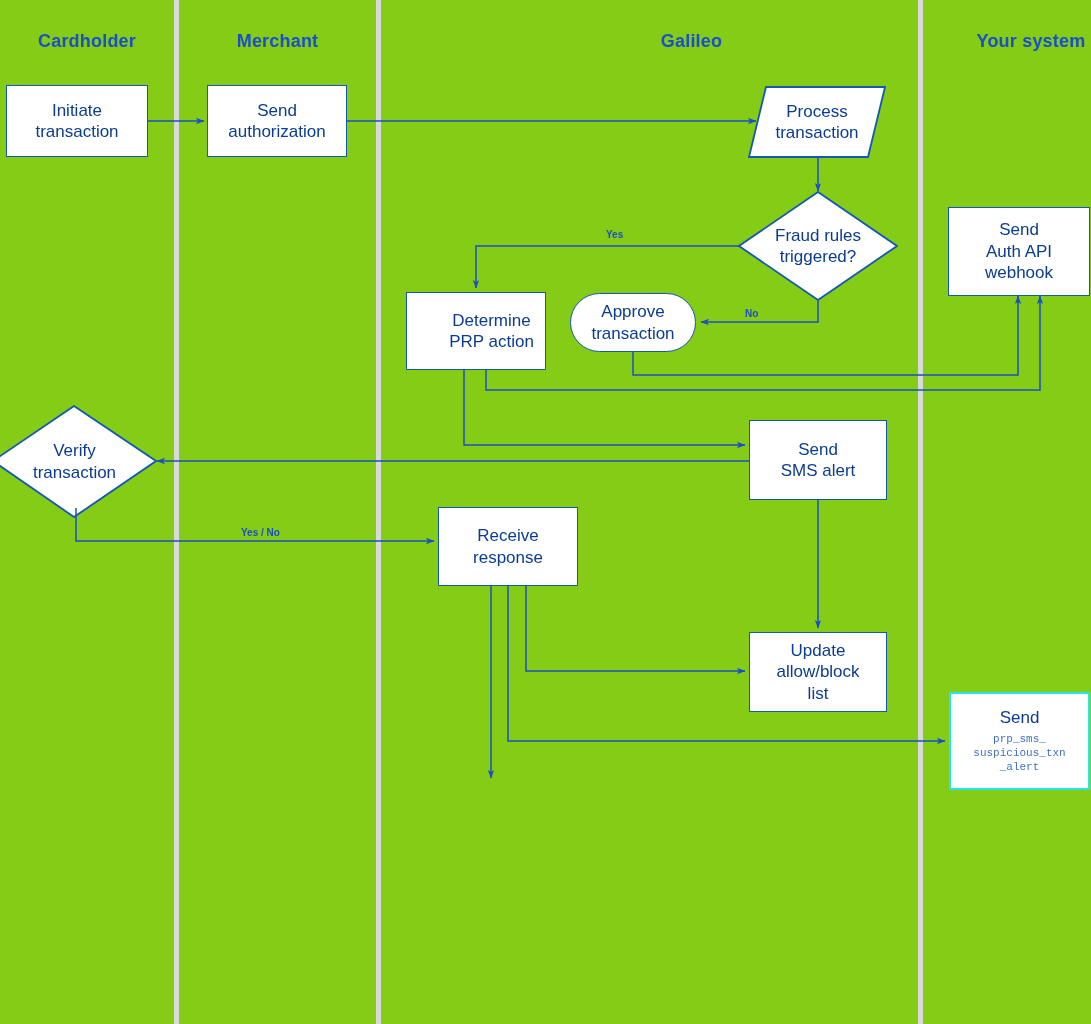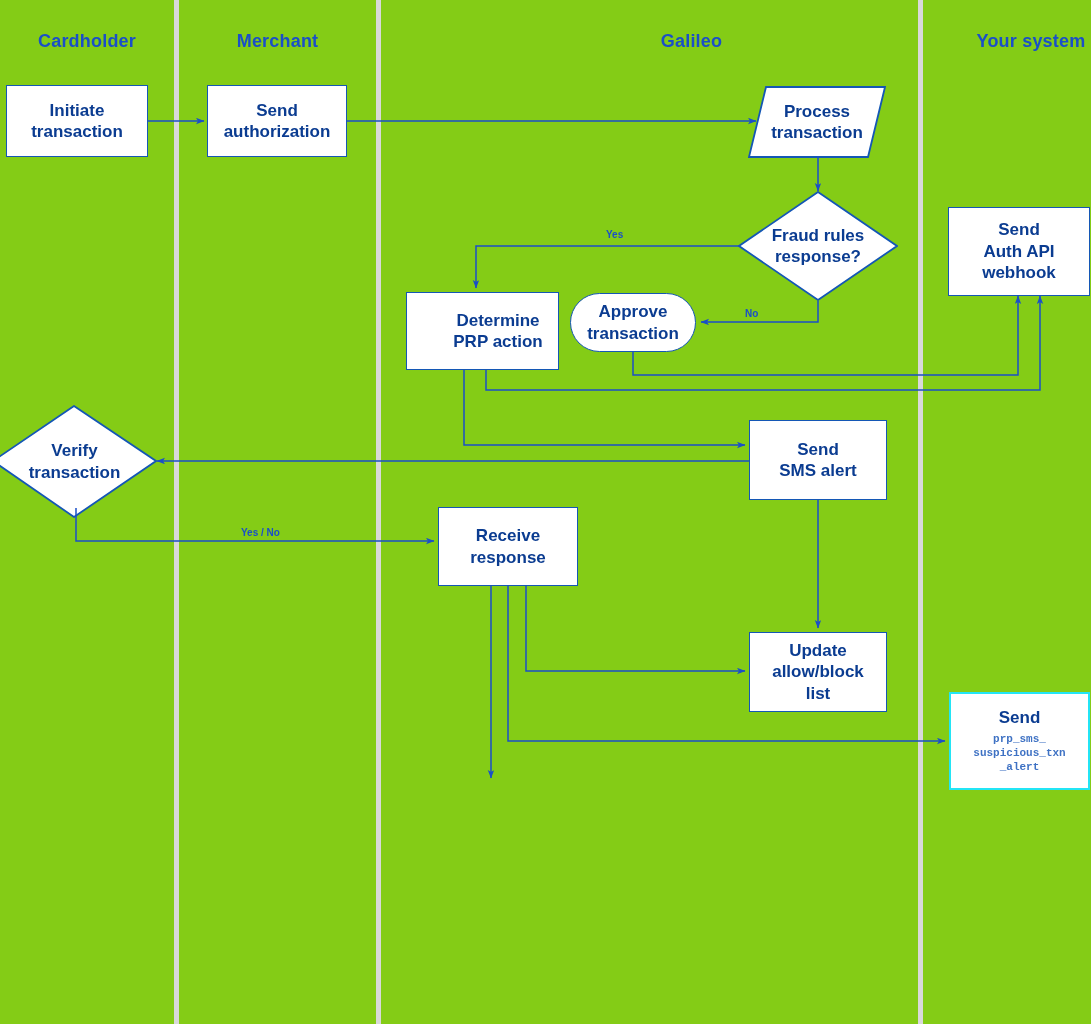--- a/index.html
+++ b/index.html
@@ -32,21 +32,20 @@
     box-sizing:border-box;
     display:flex;
     align-items:center;
     justify-content:center;
     text-align:center;
     color:#0b3c91;
     font-size:17px;
     line-height:1.26;
     background:#ffffff;
     border:1.6px solid #1457b5;
-    font-weight:bold;
   }
   .node.rounded{border-radius:34px;}
   .node.parallelogram{
     border:none;background:transparent;
   }
   .node.diamond{
     border:none;background:transparent;
   }
   .shape-svg{position:absolute;left:0;top:0;width:100%;height:100%;}
   .node .label{position:relative;z-index:2;padding:0 6px;}
@@ -142,24 +141,24 @@
     </svg>
     <span class="label" style="white-space:pre-line;">Process
 transaction</span>
   </div>
 
   <div class="node diamond" style="left:738px; top:191px; width:160px; height:110px;">
     <svg class="shape-svg" viewBox="0 0 160 110" preserveAspectRatio="none">
       <polygon points="80,1 159,55 80,109 1,55" fill="#ffffff" stroke="#1457b5" stroke-width="1.8"></polygon>
     </svg>
     <span class="label" style="white-space:pre-line;">Fraud rules
-response?</span>
-  </div>
-
-  <div class="node" style="left:406px; top:292px; width:153px; height:78px;padding-left:31px;">
+triggered?</span>
+  </div>
+
+  <div class="node" style="left:406px; top:292px; width:140px; height:78px;padding-left:31px;">
     <span class="label" style="white-space:pre-line;">Determine
 PRP action</span>
   </div>
 
   <div class="node rounded" style="left:570px; top:293px; width:126px; height:59px;">
     <span class="label" style="white-space:pre-line;">Approve
 transaction</span>
   </div>
 
   <div class="node" style="left:948px; top:207px; width:142px; height:89px;">

